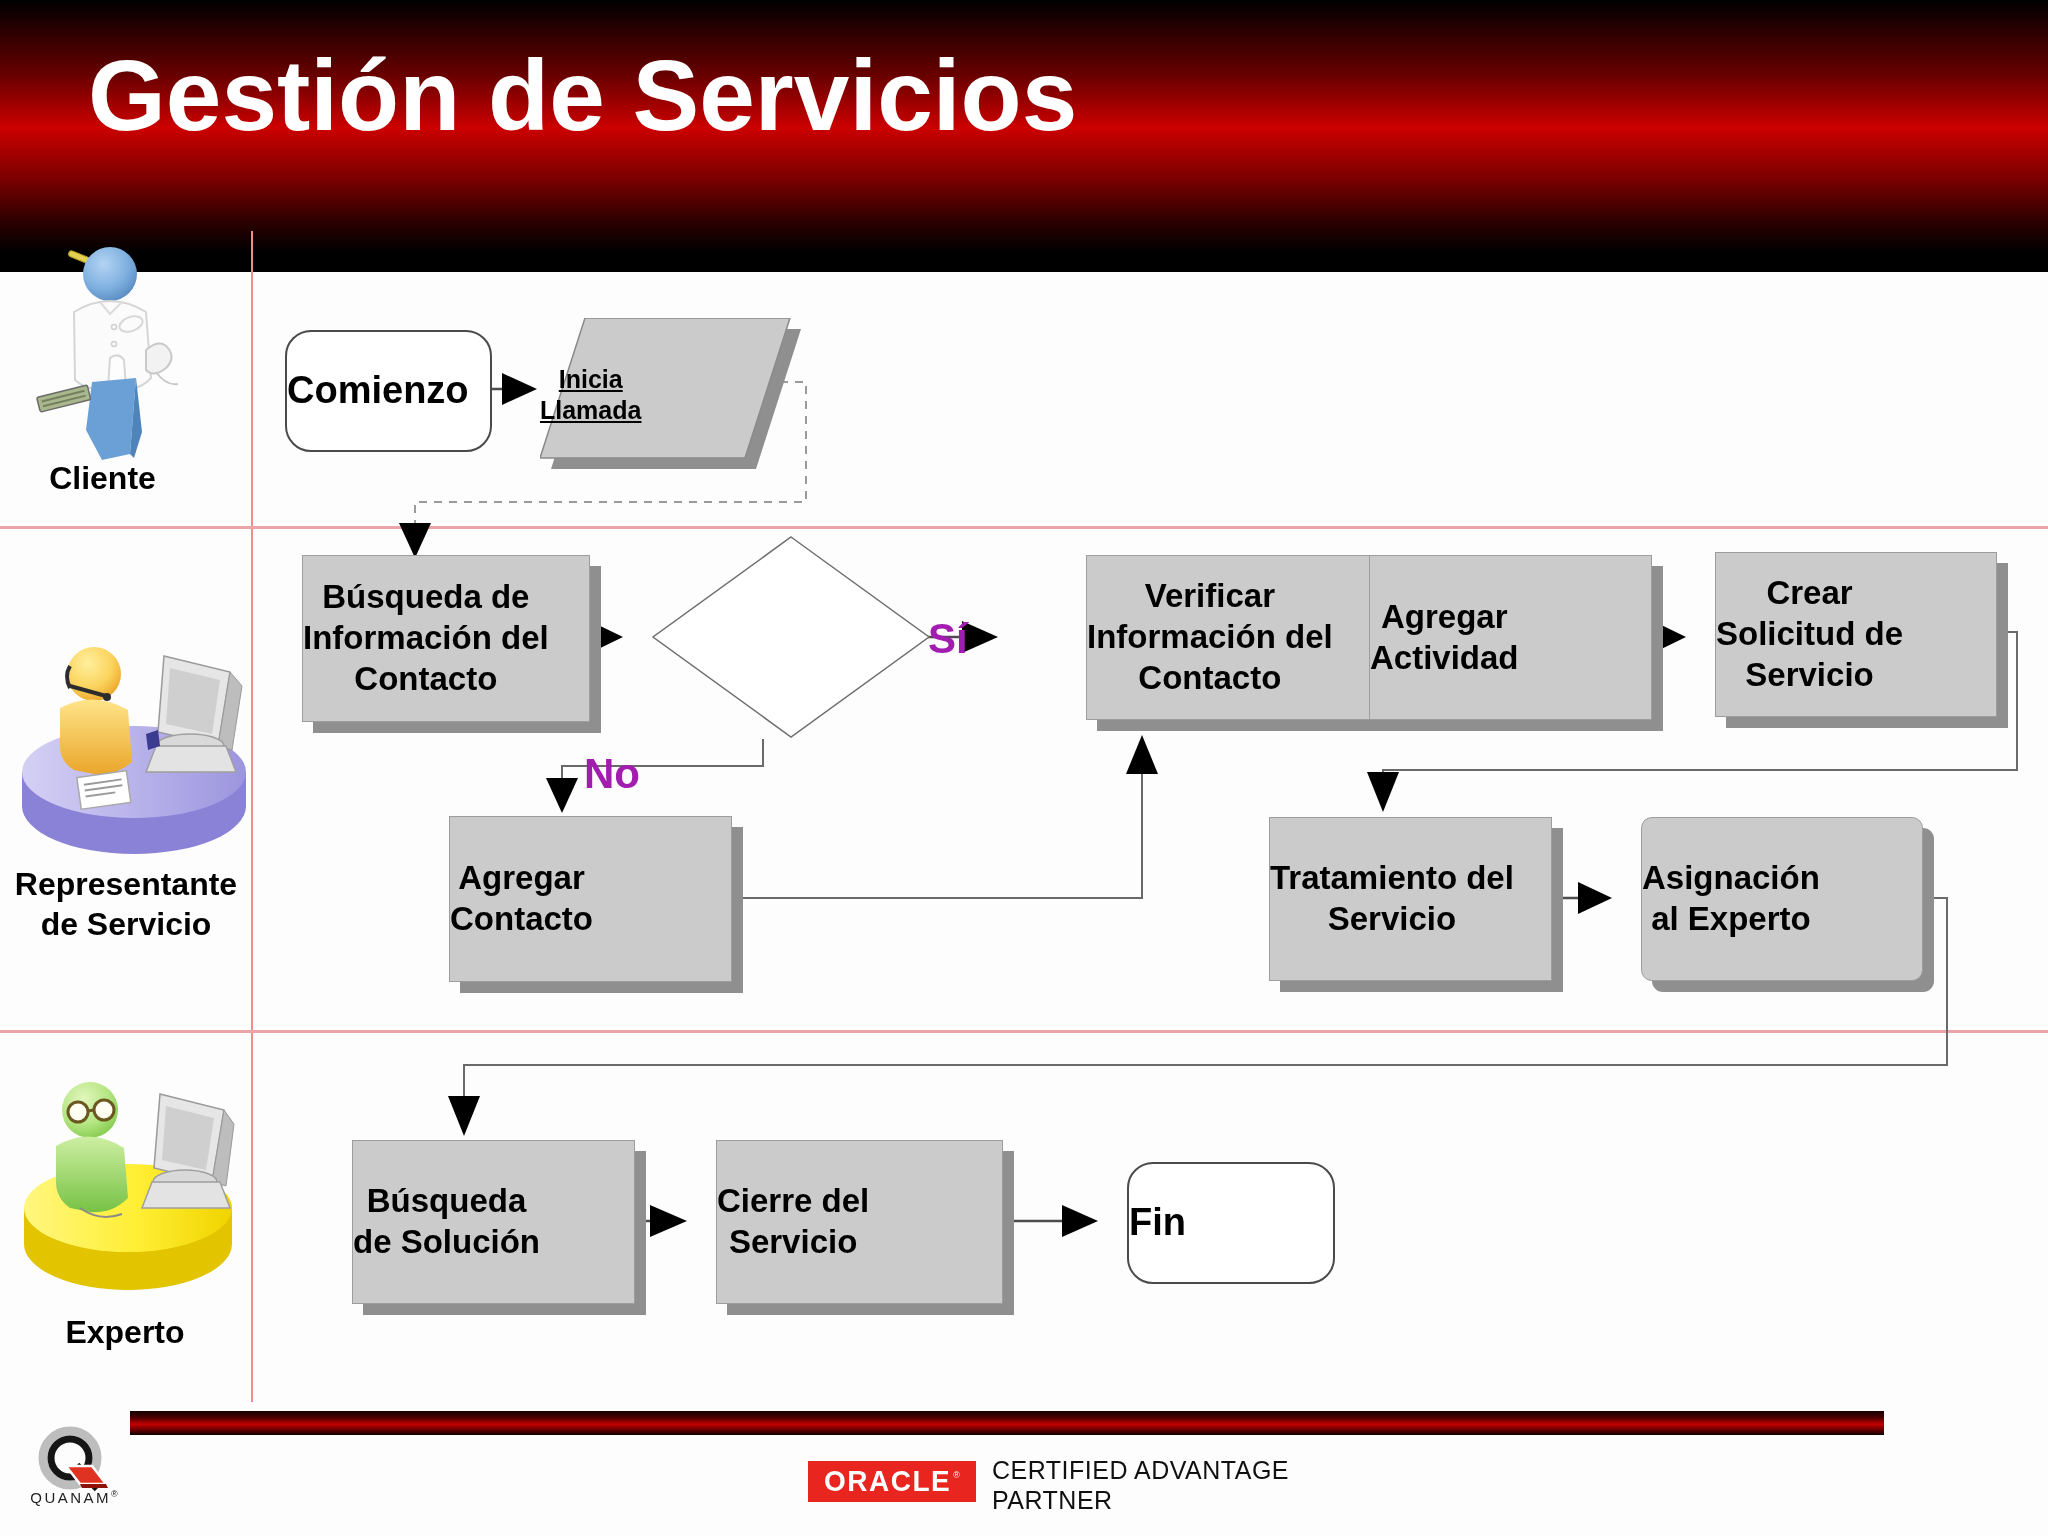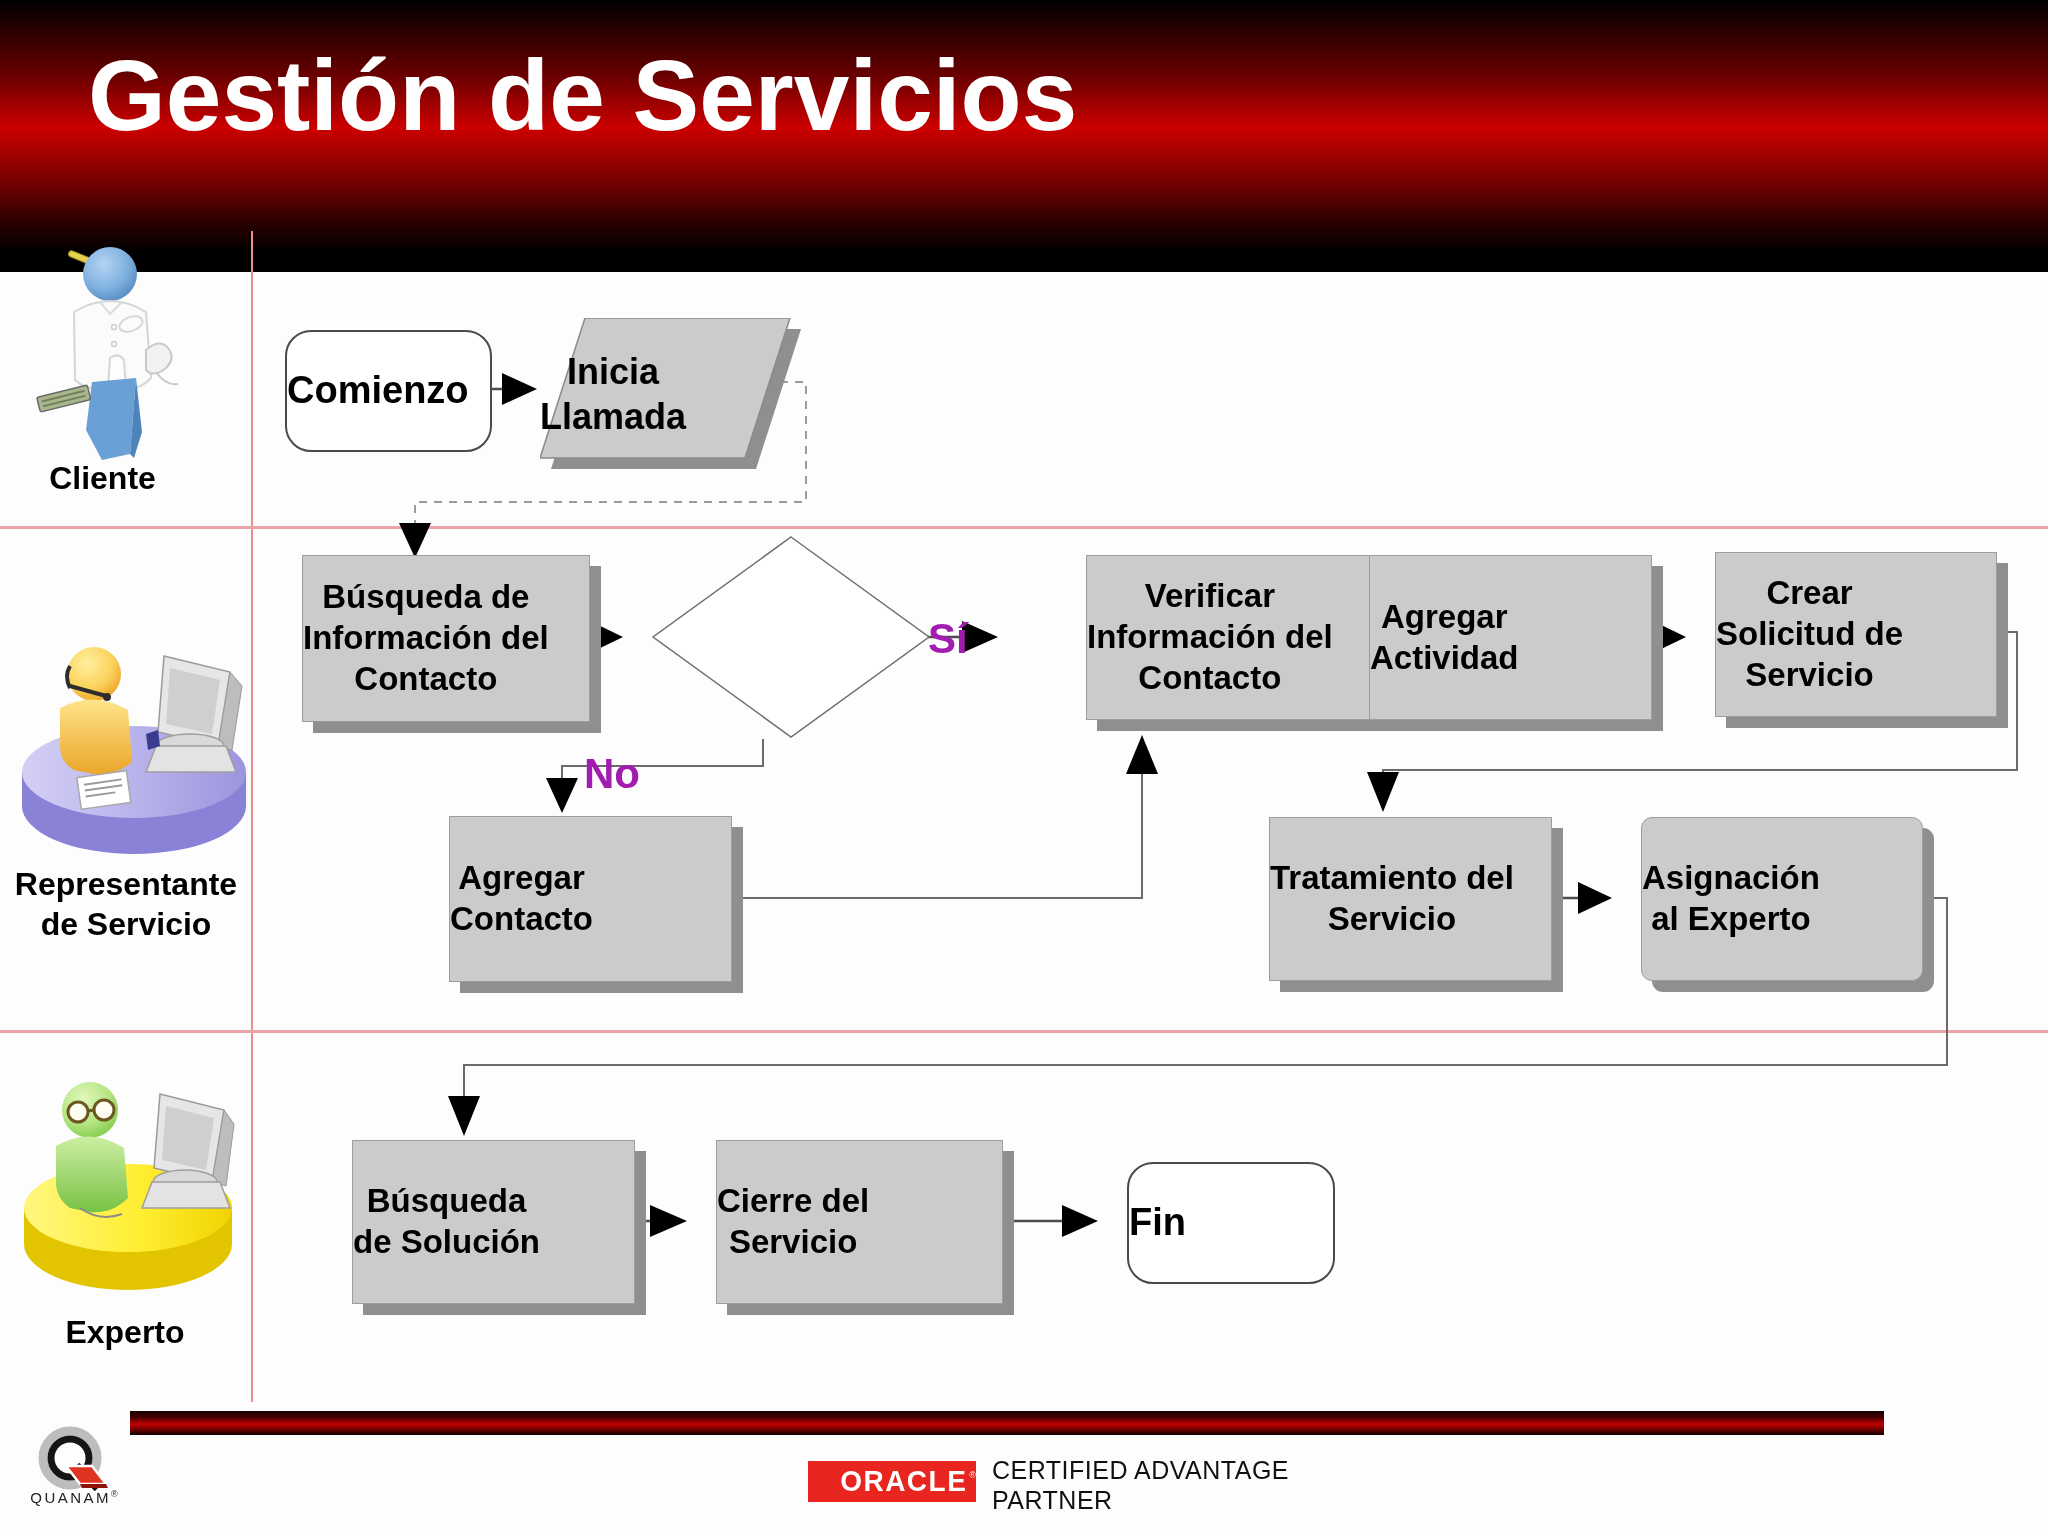--- a/index.html
+++ b/index.html
@@ -43,21 +43,21 @@
   .dashwire{stroke:#9a9a9a;stroke-width:2;fill:none;stroke-dasharray:8 7;}
   .ahead{fill:#000;stroke:none;}
 
   
   #footer-bar{position:absolute;left:130px;top:1411px;width:1754px;height:24px;
     background:linear-gradient(180deg,#140000 0%,#4a0000 28%,#c40000 55%,#6a0000 78%,#0d0000 100%);}
   #quanam-text{position:absolute;left:14px;top:1489px;width:120px;text-align:center;
     font-size:15px;letter-spacing:2.5px;color:#222;font-weight:normal;}
   #quanam-text sup{font-size:9px;letter-spacing:0;}
   #oracle-box{position:absolute;left:808px;top:1461px;width:168px;height:41px;background:#e8251f;
-    display:flex;align-items:center;justify-content:flex-end;}
+    display:flex;align-items:center;justify-content:center;}
   #oracle-word{color:#fff;font-weight:bold;font-size:28px;letter-spacing:1.5px;
     transform:scaleY(1.05);}
   #oracle-reg{color:#fff;font-size:9px;vertical-align:top;margin-left:2px;margin-bottom:14px;}
   #partner-text{position:absolute;left:992px;top:1455px;font-weight:normal;font-size:25px;
     line-height:1.2;color:#101010;letter-spacing:0.5px;white-space:pre-line;}
 </style>
 </head>
 <body>
 
 <div id="header">
@@ -212,21 +212,21 @@
 
 <div class="node terminal" style="left:257px;top:330px;width:203px;height:118px;">
   <span class="nodetext">Comienzo</span>
 </div>
 
 <div class="node shape-node" style="left:512px;top:318px;width:264px;height:154px;">
   <svg width="264" height="154" viewBox="0 0 264 154">
     <polygon points="56,11 261,11 216,151 11,151" fill="#8f8f8f"></polygon>
     <polygon points="45,0 250,0 205,140 0,140" fill="#cbcbcb" stroke="#8a8a8a" stroke-width="1.5"></polygon>
   </svg>
-  <span class="nodetext" style="font-size:36px;">Inicia
+  <span class="nodetext" style="font-size:25px;text-decoration:underline;">Inicia
 Llamada</span>
 </div>
 
 <div class="node" style="left:274px;top:555px;width:286px;height:165px;">
   <span class="nodetext">Búsqueda de
 Información del
 Contacto</span>
 </div>
 
 <div class="node shape-node diamond" style="left:623px;top:535px;width:280px;height:204px;">

